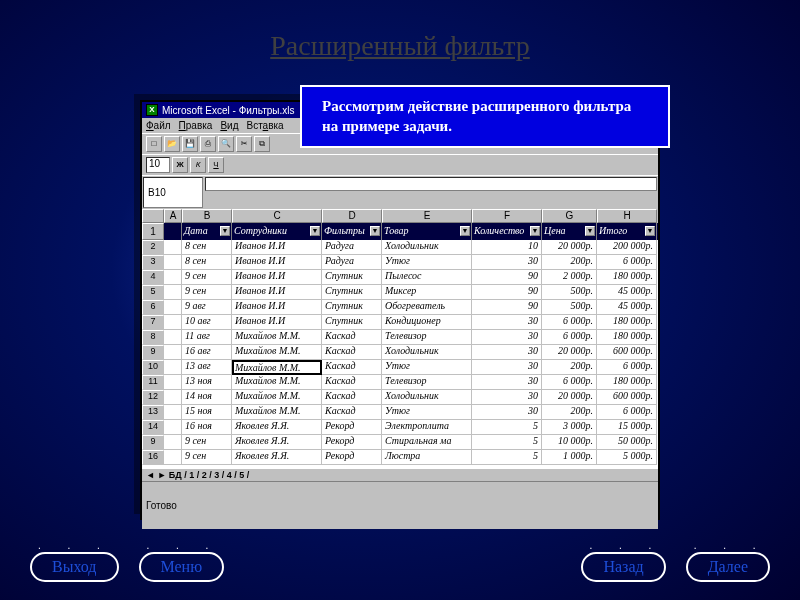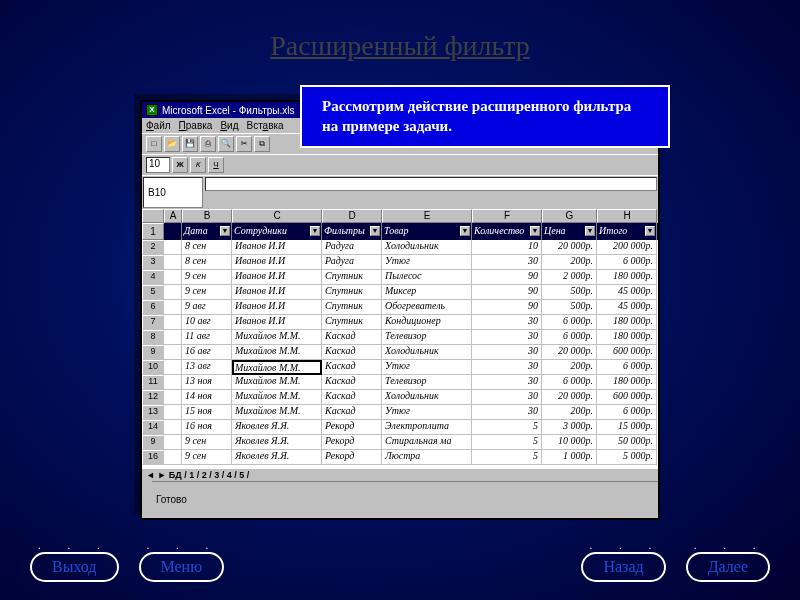--- a/index.html
+++ b/index.html
@@ -41,21 +41,21 @@
   .data-hdr { display:flex; background:#000040; color:#fff; font-style:italic; font-family:"Times New Roman",serif;}
   .data-hdr div { border-right:1px solid #808080; padding:2px 2px; position:relative;}
   .rowN{width:22px;background:#c0c0c0;color:#000;text-align:center;border:1px solid #808080;border-top-color:#fff;border-left-color:#fff;font-style:normal;font-family:Arial;}
   .drop { position:absolute; right:1px; top:3px; width:10px;height:10px;background:#c0c0c0;border:1px solid #808080;border-top-color:#fff;border-left-color:#fff;font-size:7px;line-height:8px;text-align:center;color:#000;}
   .row { display:flex; height:15px; font-family:"Times New Roman",serif; font-style:italic;}
   .row .rowN{font-style:normal;font-family:Arial;font-size:9px;}
   .row div { border-right:1px solid #c0c0c0; border-bottom:1px solid #c0c0c0; padding:0 3px; overflow:hidden; white-space:nowrap;}
   .num { text-align:right; }
   .row.sel .cC { border:2px solid #000; padding:0 1px;}
   .tabs { background:#c0c0c0; padding:1px 4px; font-size:9px; border-top:4px solid #ffffff;}
-  .status { background:#c0c0c0; padding:12px 4px; font-size:10px; border-top:1px solid #808080;margin-left:10px;}
+  .status { background:#c0c0c0; padding:18px 4px; font-size:10px; border-top:1px solid #808080;}
   .callout {
     position: absolute; top: 85px; left: 300px; width: 370px;
     background: #0000e0; border: 2px solid #fff; color: #fff;
     padding: 10px 20px; font-family:"Times New Roman",serif; font-weight:bold;
     font-size: 15px; z-index: 5; line-height:1.3;
   }
   .nav-row { position:absolute; bottom:18px; left:0; right:0; display:flex; justify-content:space-between; padding:0 30px;}
   .nav-left, .nav-right { display:flex; gap:20px;}
   .nav-btn {
     color:#1d4ed8; border:2px solid #fff; border-radius:16px; padding:4px 20px;

